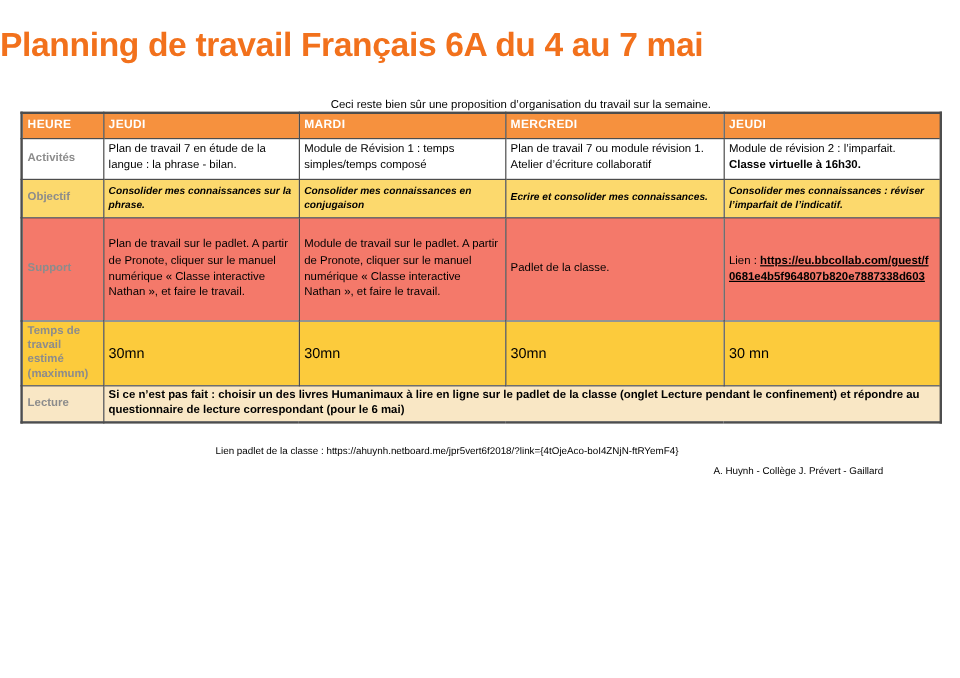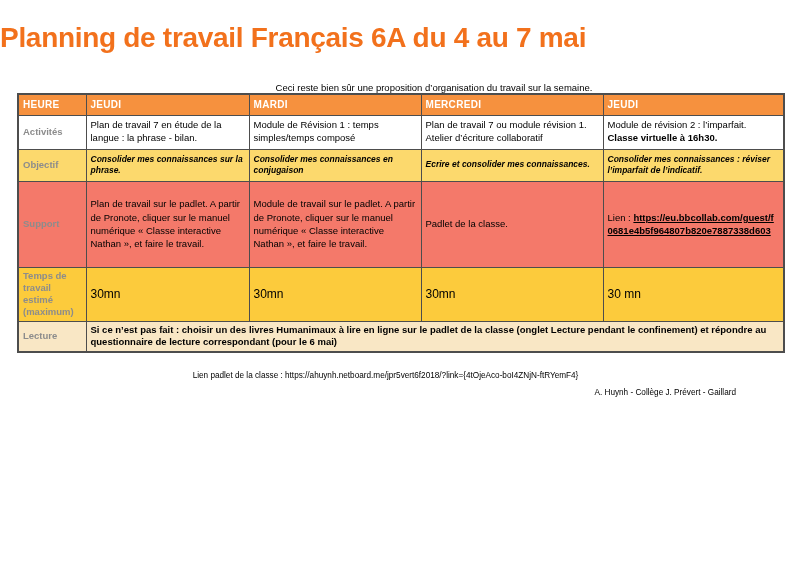--- a/index.html
+++ b/index.html
@@ -90,21 +90,21 @@
     color: #000;
     font-weight: bold;
     text-decoration: underline;
     word-break: break-all;
     overflow-wrap: anywhere;
     cursor: pointer;
   }
   .footer-link {
     position: absolute;
     top: 371px;
-    left: 13px;
+    left: 0;
     width: 745px;
     margin: 0;
     text-align: center;
     font-size: 8.2px;
     color: #000;
   }
   .signature {
     position: absolute;
     top: 388px;
     right: 64px;

